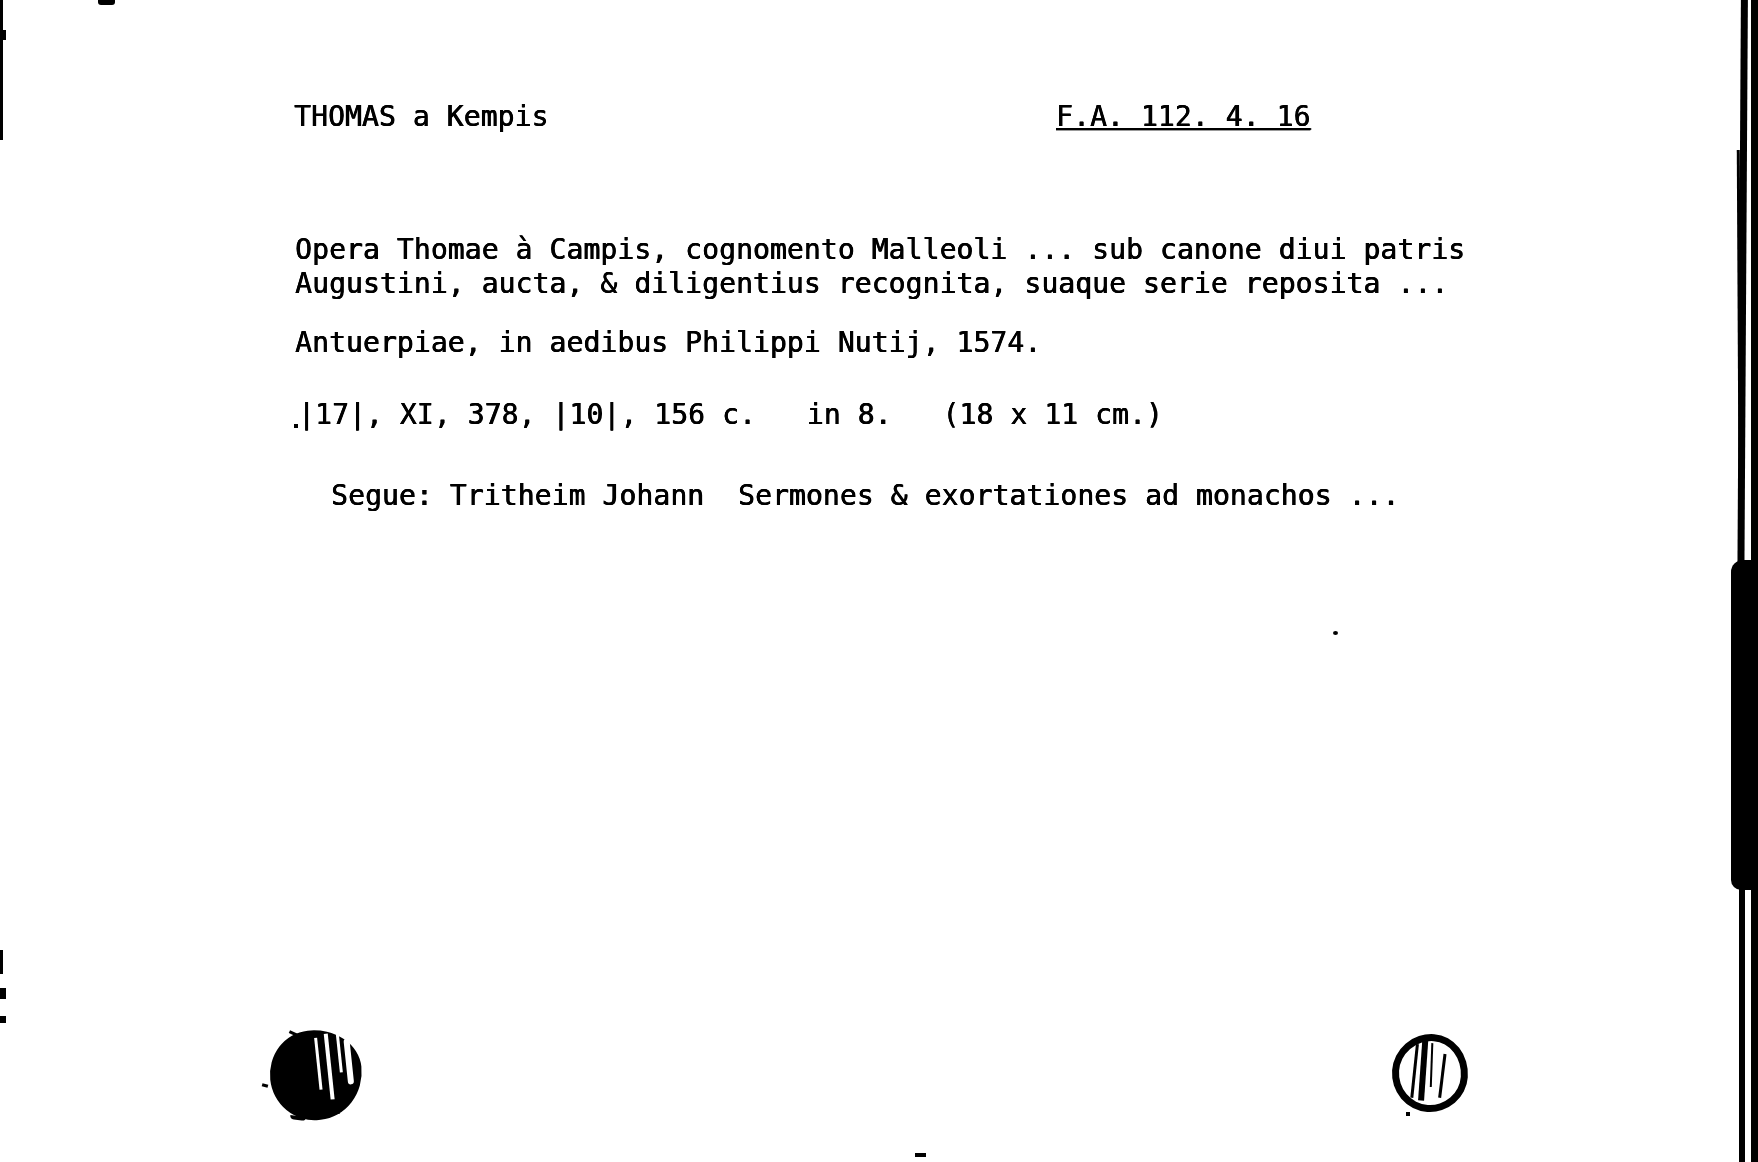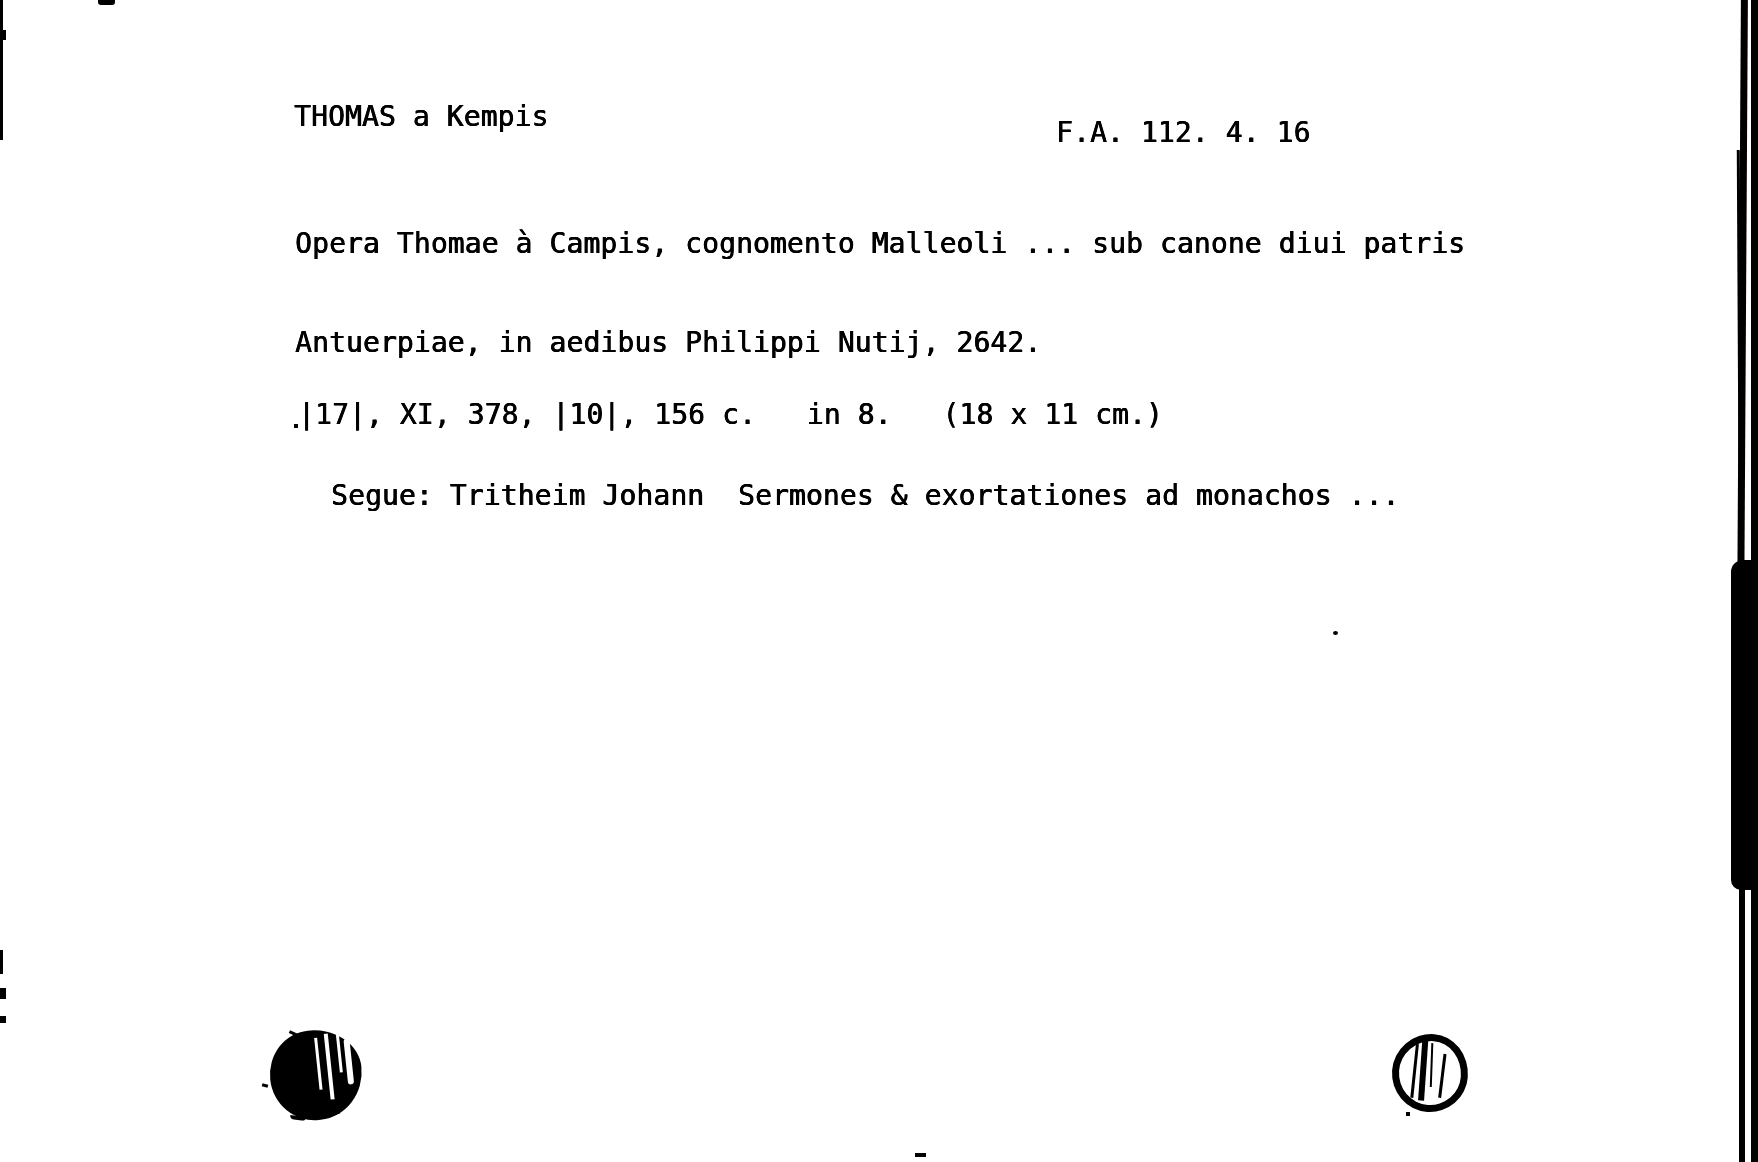--- a/index.html
+++ b/index.html
@@ -71,24 +71,25 @@
   .hole-ring .b3 { left: 31px; top: 2px;  width: 2px; height: 44px; transform: rotate(-2deg); }
   .hole-ring .b4 { left: 42px; top: 12px; width: 3px; height: 44px; transform: rotate(3deg); }
   .speck-hr-a { left: 1406px; top: 1112px; width: 4px; height: 4px; }
 </style>
 </head>
 <body>
 
 <div class="page">
 
   <div class="typed" style="left:294px; top:102px;">THOMAS a Kempis</div>
-  <div class="typed" style="left:1056px; top:118px;">F.A. 112. 4. 16</div>
+  <div class="typed" style="left:1056px; top:102px;text-decoration:underline;">F.A. 112. 4. 16</div>
 
-  <div class="typed" style="left:295px; top:229px;">Opera Thomae à Campis, cognomento Malleoli ... sub canone diui patris</div>
-  <div class="typed" style="left:295px; top:328px;">Antuerpiae, in aedibus Philippi Nutij, 2642.</div>
+  <div class="typed" style="left:295px; top:235px;">Opera Thomae à Campis, cognomento Malleoli ... sub canone diui patris</div>
+  <div class="typed" style="left:295px; top:269px;">Augustini, aucta, &amp; diligentius recognita, suaque serie reposita ...</div>
+  <div class="typed" style="left:295px; top:328px;">Antuerpiae, in aedibus Philippi Nutij, 1574.</div>
   <div class="typed" style="left:298px; top:400px;">|17|, XI, 378, |10|, 156 c.   in 8.   (18 x 11 cm.)</div>
   <div class="typed" style="left:295px; top:481px;margin-left:36px;">Segue: Tritheim Johann  Sermones &amp; exortationes ad monachos ...</div>
 
   <div class="hole-filled">
     <span class="streak s1"></span>
     <span class="streak s2"></span>
     <span class="streak s3"></span>
     <span class="streak s4"></span>
   </div>
   <div class="artifact speck-hf-a"></div>

